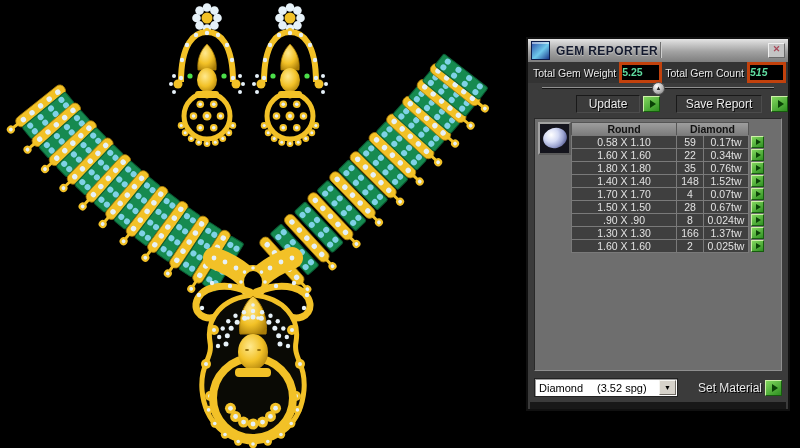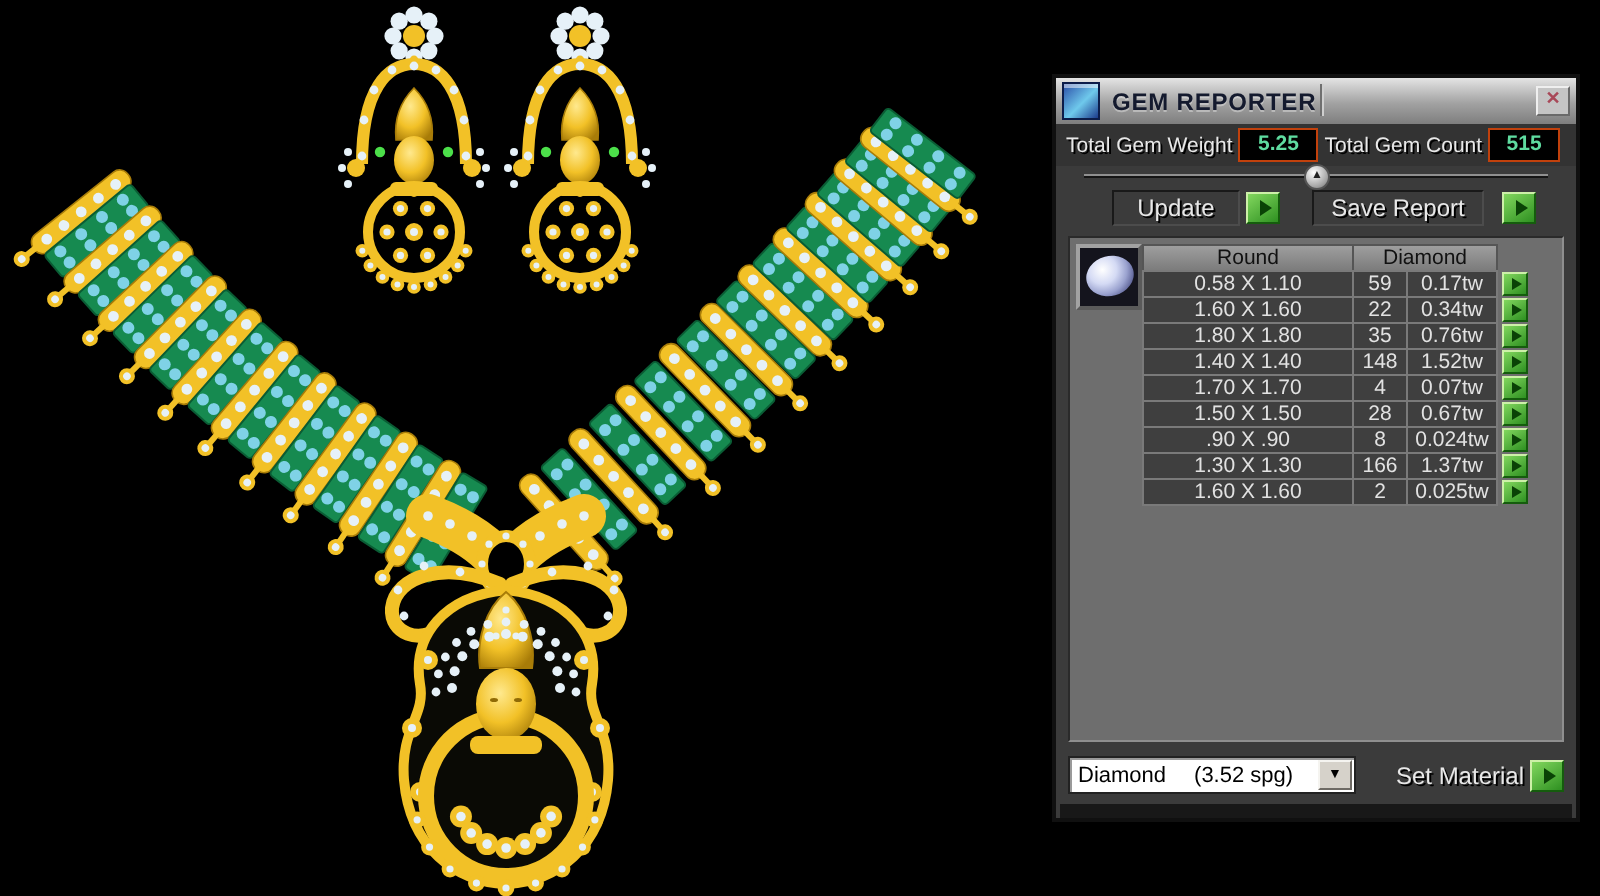--- a/index.html
+++ b/index.html
@@ -20,47 +20,47 @@
            background:linear-gradient(135deg,#2b4fa8 0%,#6fc9ec 55%,#1c3a8c 100%);
            box-shadow:inset 0 2px 0 rgba(255,255,255,.5);}
   .title{margin-left:6px;font-size:12px;font-weight:bold;color:#141a2e;letter-spacing:.4px;
          text-shadow:0 1px 0 rgba(255,255,255,.35);}
   .closebtn{margin-left:auto;width:15px;height:13px;background:#c4c4c4;
             border:1px solid;border-color:#efefef #6a6a6a #6a6a6a #efefef;
             font-size:9px;font-weight:bold;color:#a84858;line-height:11px;text-align:center;cursor:default;}
   .stats{height:21px;flex:0 0 21px;background:#333;display:flex;align-items:center;
          padding:0 2px;font-size:10.5px;white-space:nowrap;text-shadow:1px 1px 0 #000;}
   .stats .lbl{margin:0 3px;}
-  .field{background:#000;color:#5fdca0;border:1px solid #c2410c;box-shadow:inset 0 0 3px #000;
-         height:15px;line-height:15px;text-align:center;font-size:10.5px;font-weight:bold;}
-  .f-weight{width:38px;} .f-count{width:34px;margin-right:0;}
+  .field{background:#000;color:#5fdca0;border:3px solid #c2410c;box-shadow:inset 0 0 3px #000;
+         height:15px;line-height:15px;text-align:left;font-size:10.5px;font-weight:bold;}
+  .f-weight{width:38px;} .f-count{width:34px;margin-right:0;font-style:italic;}
   .sep{height:9px;flex:0 0 9px;position:relative;}
   .sep .line{position:absolute;left:14px;right:14px;top:4px;height:1px;background:#909090;
              box-shadow:0 1px 0 #151515;}
   .knob{position:absolute;left:50%;top:-1px;margin-left:-6px;width:11px;height:11px;border-radius:50%;
         background:radial-gradient(circle at 35% 30%,#fff,#a8a8a8 65%,#6f6f6f);
         border:1px solid #555;font-size:6px;line-height:11px;text-align:center;color:#222;}
-  .btnrow{height:24px;flex:0 0 24px;display:flex;align-items:center;padding-left:28px;font-size:12px;}
+  .btnrow{height:24px;flex:0 0 24px;display:flex;align-items:center;padding-left:28px;font-size:12px;justify-content:flex-end;}
   .label-box{border:1px solid #191919;border-right-color:#4c4c4c;border-bottom-color:#4c4c4c;
              height:16px;line-height:16px;text-align:center;text-shadow:1px 1px 0 #000;}
   .b-update{width:62px;} .b-save{width:84px;margin-left:16px;}
   .gbtn{width:17px;height:16px;margin-left:3px;display:flex;align-items:center;justify-content:center;
         background:linear-gradient(145deg,#82d75e,#2e9021);
         border:1px solid;border-color:#cdf0a8 #155c0d #155c0d #cdf0a8;box-sizing:border-box;cursor:default;}
   .b-save + .gbtn{margin-left:9px;}
   .tri{width:0;height:0;border-left:6px solid #0a4206;border-top:4px solid transparent;
        border-bottom:4px solid transparent;margin-left:2px;}
   .tablewrap{flex:0 0 253px;margin:2px 6px 0;background:#6e6e6e;position:relative;
              border:1px solid;border-color:#2a2a2a #8f8f8f #8f8f8f #2a2a2a;box-sizing:border-box;}
   .thumb{position:absolute;left:3px;top:3px;width:33px;height:33px;background:#14141d;
          border:2px solid;border-color:#a2a2a2 #5a5a5a #5a5a5a #a2a2a2;box-sizing:border-box;}
   .gemball{width:24px;height:20px;margin:4px auto 0;border-radius:50%;transform:rotate(-15deg);
          background:radial-gradient(circle at 38% 30%,#ffffff,#d4daf4 35%,#9aa2cf 60%,#4a4f86 85%,#2e3260);}
   .gtable{position:absolute;left:36px;top:3px;font-size:10.5px;}
-  .thead{display:flex;}
+  .thead{display:flex;font-weight:bold;}
   .hcell{background:linear-gradient(#9e9e9e,#7c7c7c);border:1px solid #555;color:#111;
          height:14px;line-height:13px;text-align:center;box-sizing:border-box;}
   .h-shape{width:106px;} .h-mat{width:73px;margin-left:-1px;}
   .trow{display:flex;margin-top:-1px;height:14px;}
   .cell{background:#3f3f3f;border:1px solid #7a7a7a;color:#e2e2e2;text-align:center;
         line-height:12px;box-sizing:border-box;}
   .c-size{width:106px;} .c-count{width:28px;margin-left:-1px;} .c-weight{width:46px;margin-left:-1px;}
   .row-btn{width:13px;height:12px;margin-left:2px;margin-top:1px;}
   .row-btn .tri{border-left-width:5px;border-top-width:3px;border-bottom-width:3px;margin-left:1px;}
   .bottom{flex:0 0 21px;display:flex;align-items:center;margin:6px 6px 0;font-size:12px;}

